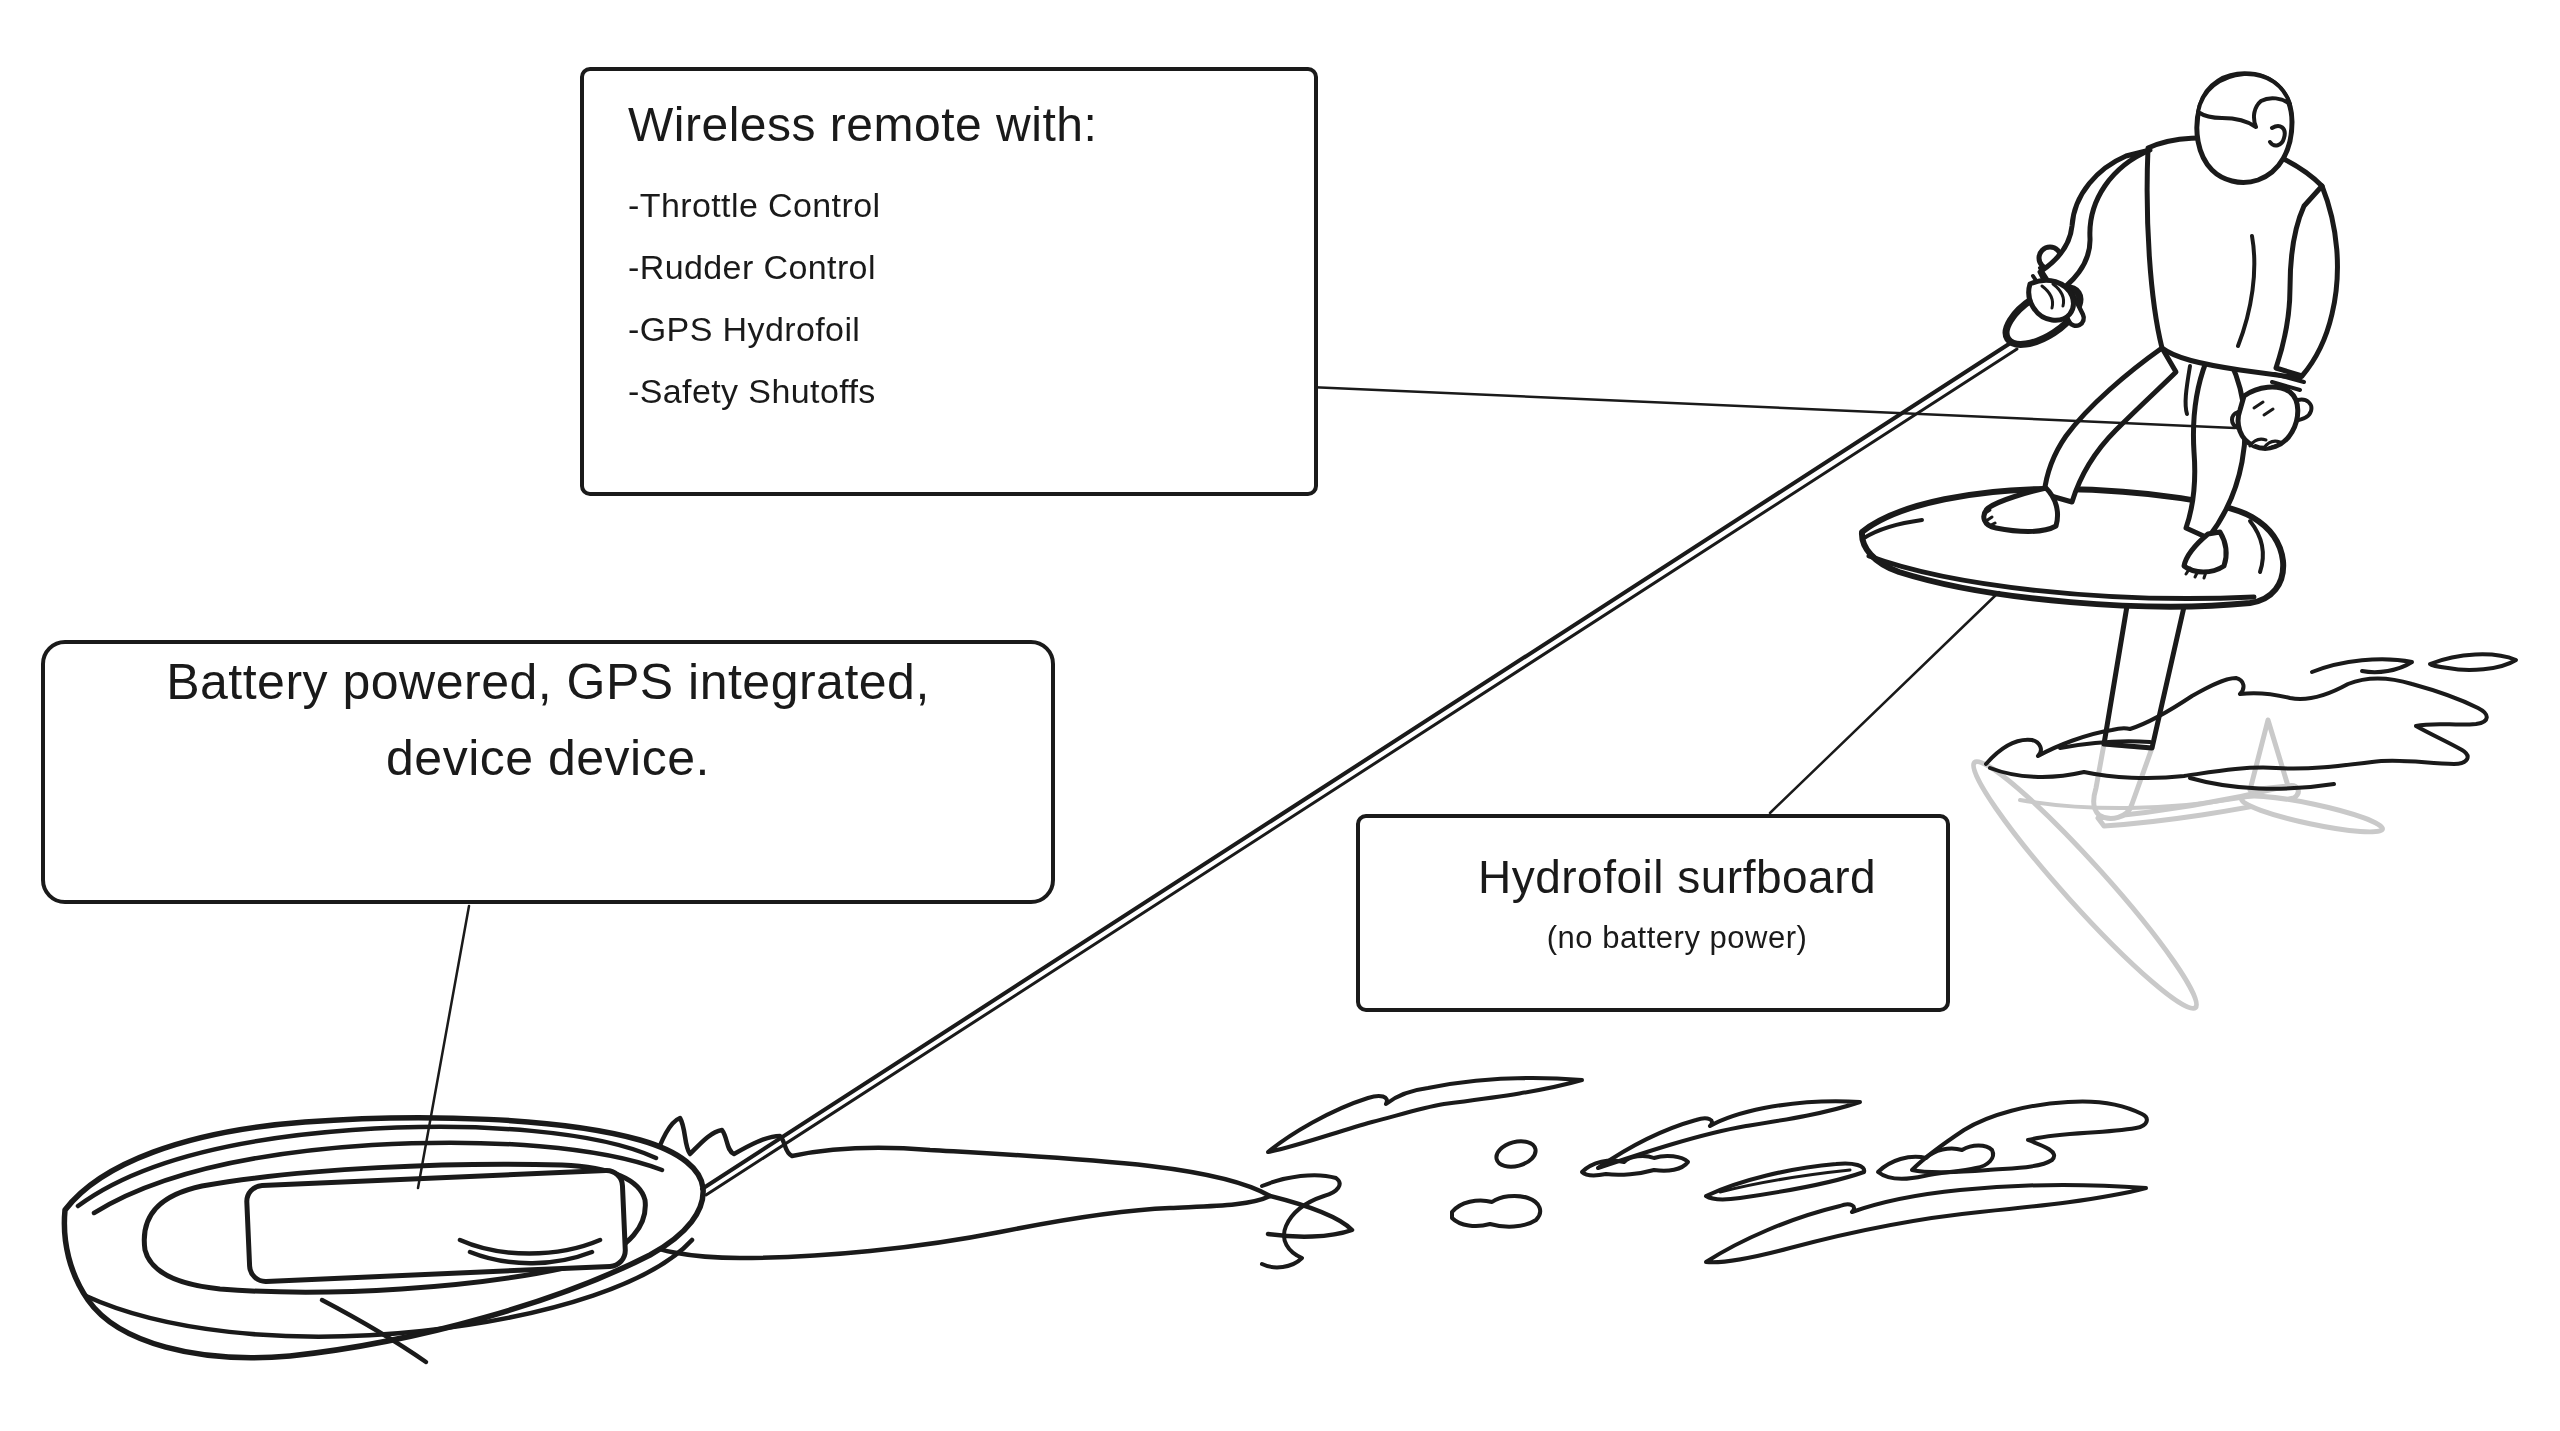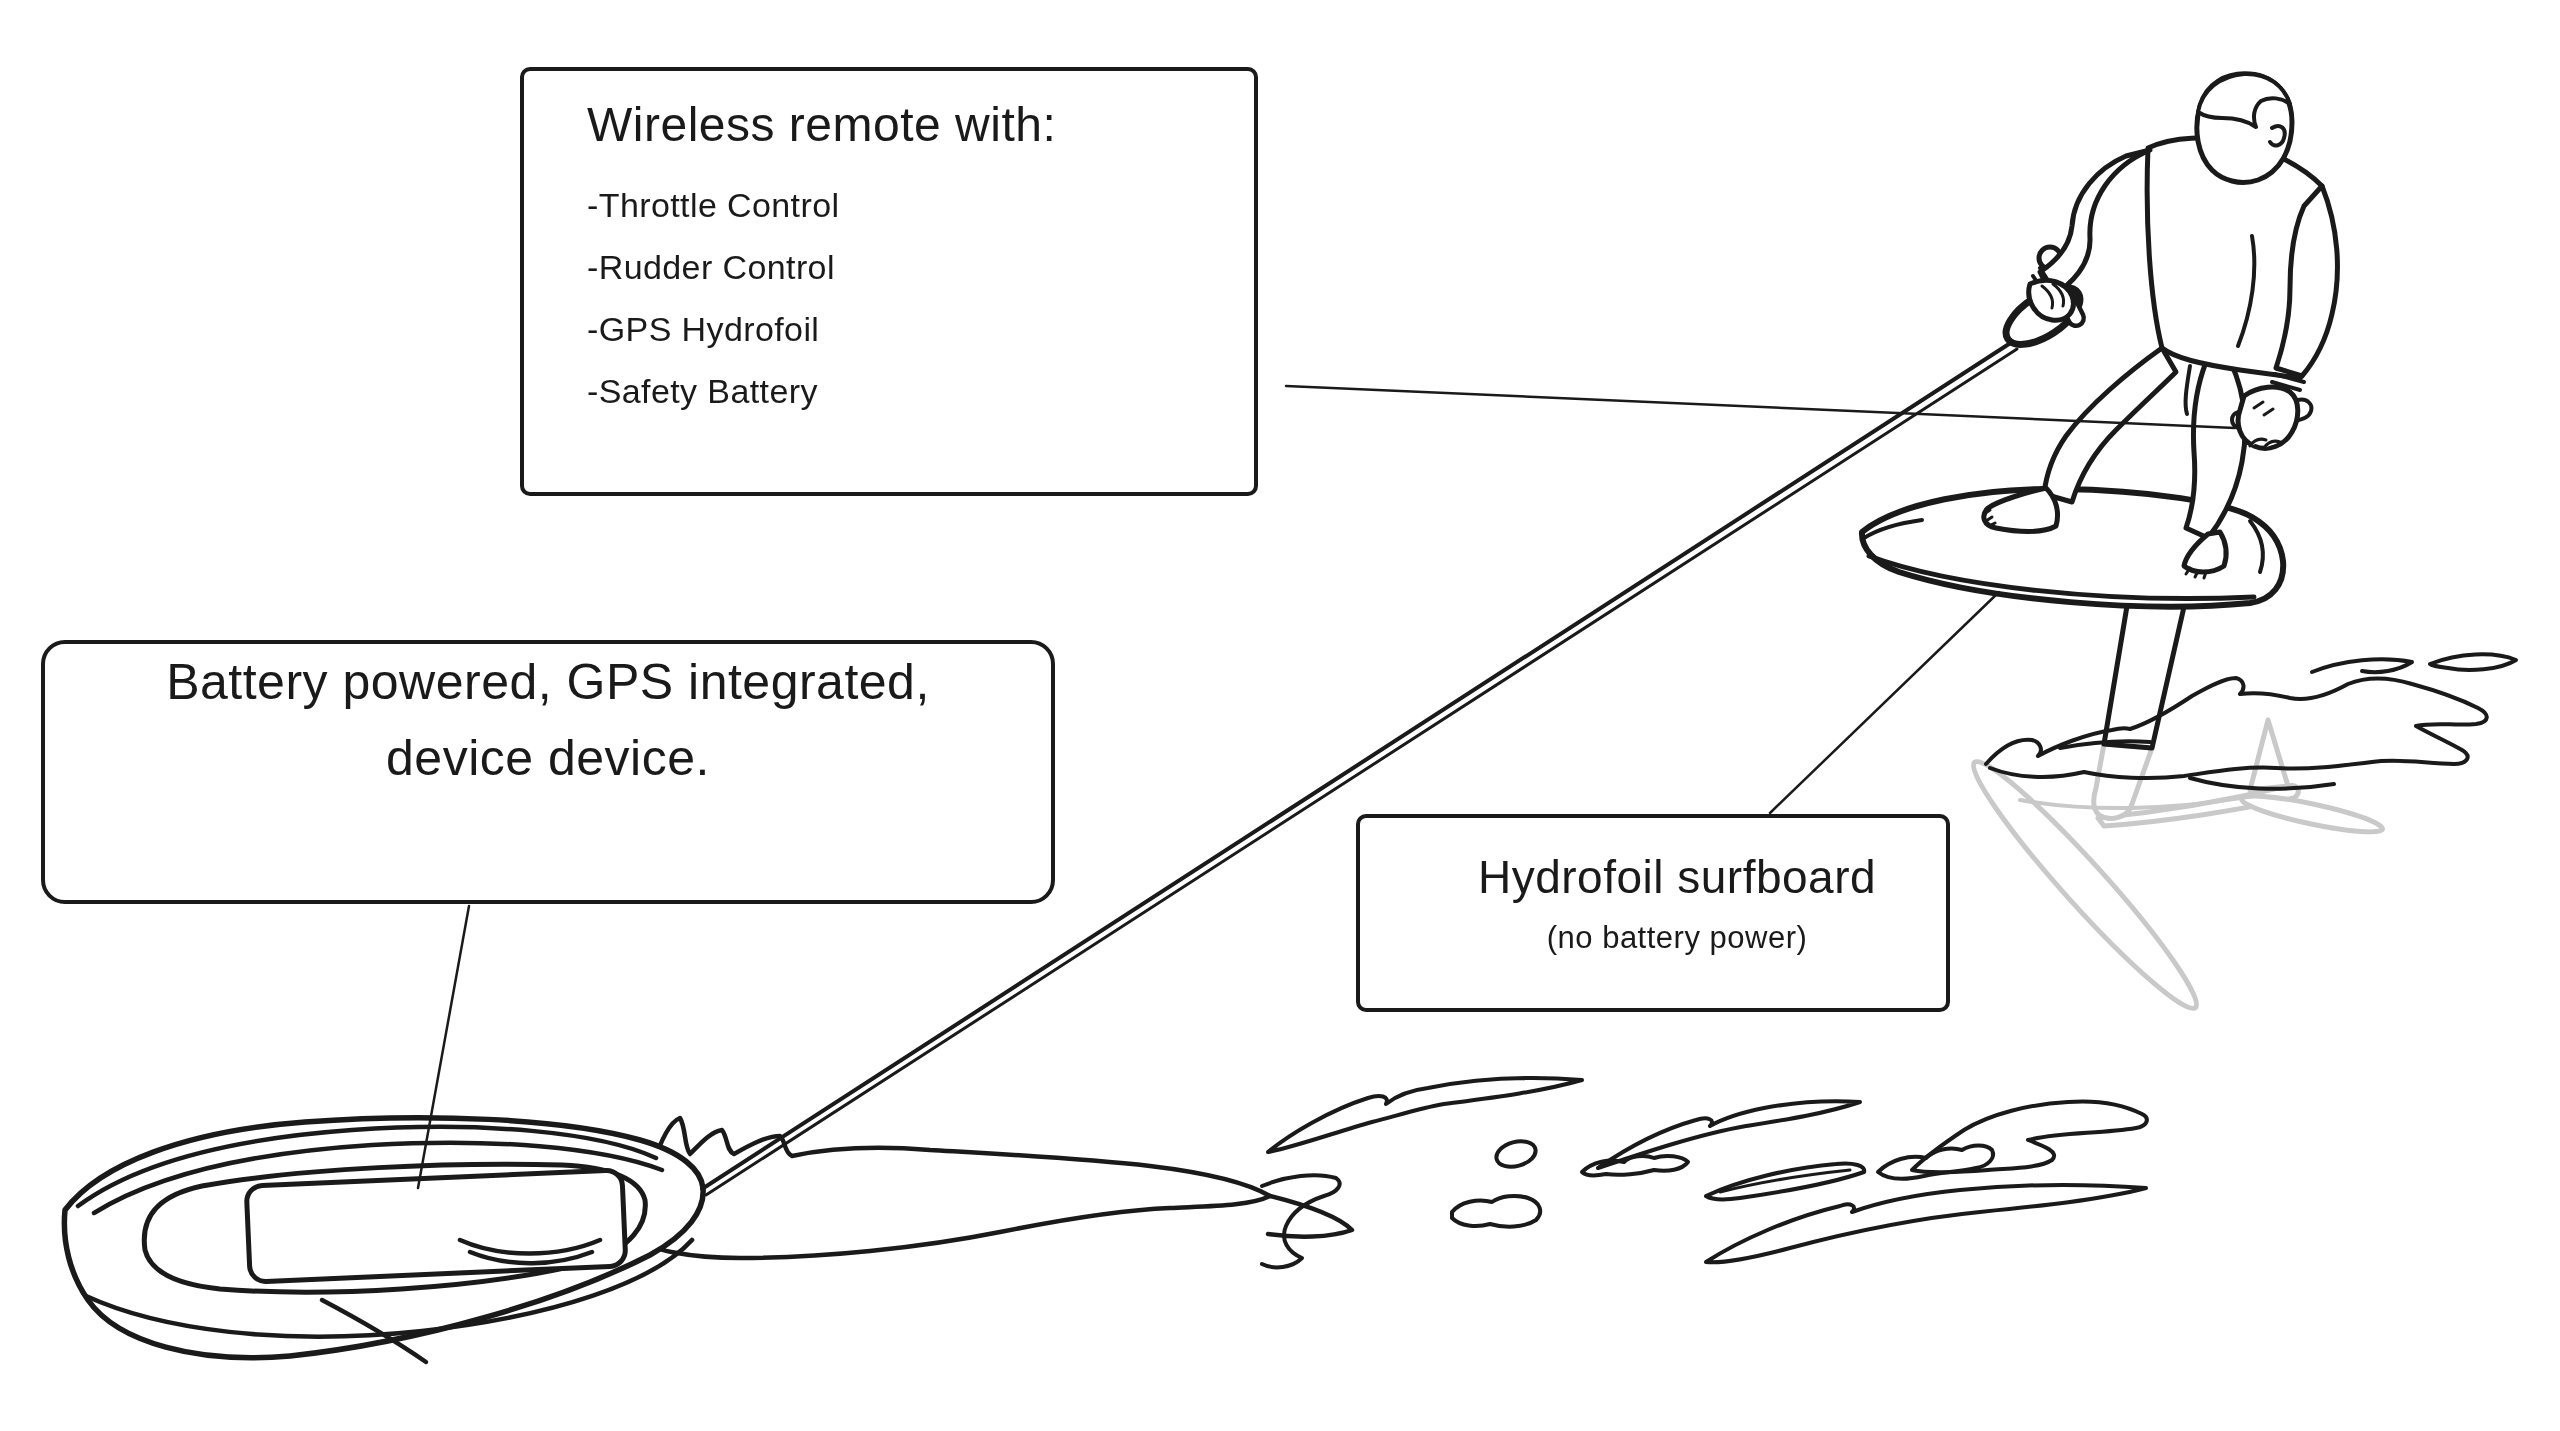--- a/index.html
+++ b/index.html
@@ -3,21 +3,21 @@
 <meta charset="utf-8">
 <style>
   html,body{margin:0;padding:0;background:#ffffff;}
   body{width:2560px;height:1431px;position:relative;overflow:hidden;
        font-family:"Liberation Sans","DejaVu Sans",sans-serif;color:#1a1a1a;}
   .stage{position:absolute;inset:0;}
   svg.art{position:absolute;left:0;top:0;}
   .callout{position:absolute;background:#ffffff;border:4px solid #1a1a1a;border-radius:10px;
            box-sizing:border-box;}
   .callout .title{font-weight:300;letter-spacing:.5px;}
-  #wireless-box{left:520px;top:67px;width:738px;height:429px;padding:18px 14px 10px 63px;}
+  #wireless-box{left:580px;top:67px;width:738px;height:429px;padding:18px 14px 10px 44px;}
   #wireless-box .title{font-size:48px;margin:8px 0 22px 0;}
   #wireless-box .item{font-size:34px;line-height:62px;font-weight:300;letter-spacing:.4px;}
   #battery-box{left:41px;top:640px;width:1014px;height:264px;display:flex;flex-direction:column;
                align-items:center;justify-content:flex-start;text-align:center;border-radius:24px;}
   #battery-box .line{font-size:50px;line-height:76px;font-weight:300;letter-spacing:.5px;}
   #hydrofoil-box{left:1356px;top:814px;width:594px;height:198px;text-align:center;padding-left:48px;}
   #hydrofoil-box .title{font-size:46px;margin-top:32px;}
   #hydrofoil-box .subtitle{font-size:31px;margin-top:16px;font-weight:300;letter-spacing:.5px;}
 </style>
 </head>
@@ -189,21 +189,21 @@
     <line x1="469" y1="906" x2="418" y2="1188"></line>
     <line x1="1770" y1="813" x2="1999" y2="592"></line>
   </g>
 </svg>
 
 <div class="callout" id="wireless-box">
   <div class="title">Wireless remote with:</div>
   <div class="item">-Throttle Control</div>
   <div class="item">-Rudder Control</div>
   <div class="item">-GPS Hydrofoil</div>
-  <div class="item">-Safety Battery</div>
+  <div class="item">-Safety Shutoffs</div>
 </div>
 
 <div class="callout" id="battery-box">
   <div class="line">Battery powered, GPS integrated,</div>
   <div class="line">device device.</div>
 </div>
 
 <div class="callout" id="hydrofoil-box">
   <div class="title">Hydrofoil surfboard</div>
   <div class="subtitle">(no battery power)</div>

